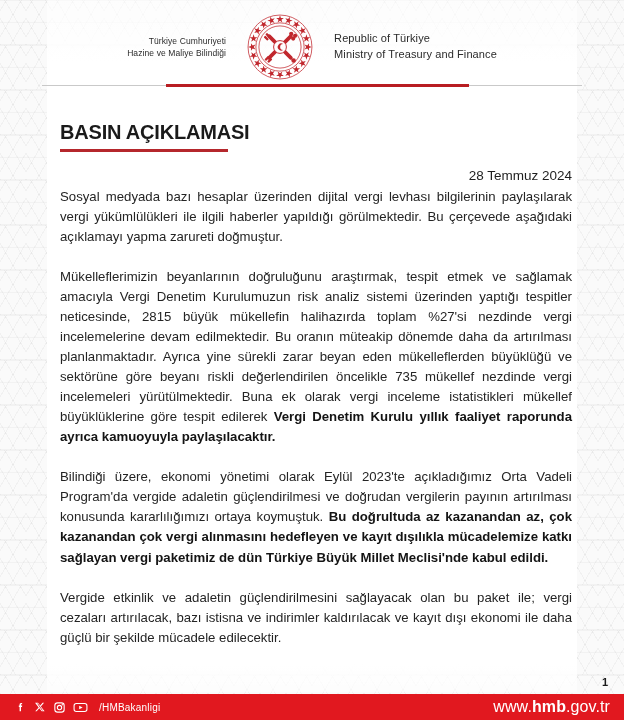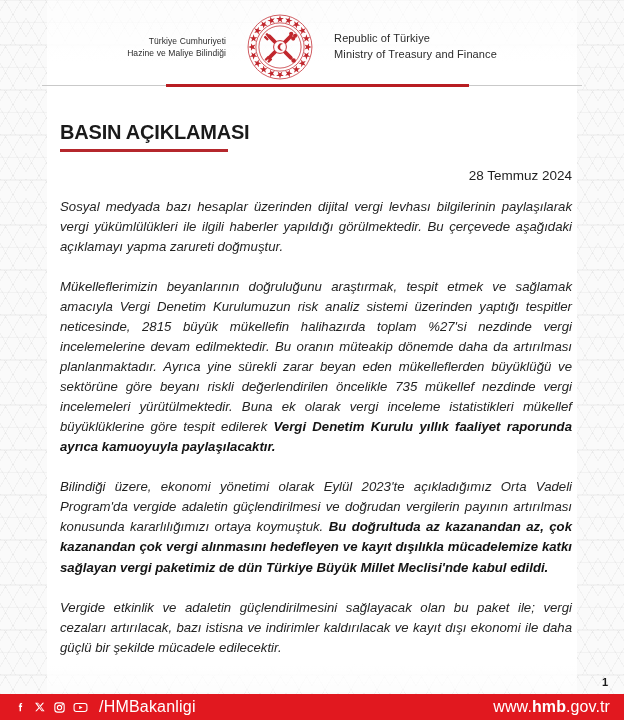--- a/index.html
+++ b/index.html
@@ -127,22 +127,21 @@
   
   .doc-date {
     margin: 16px 52px 4px 0;
     text-align: right;
     font-size: 13.5px;
     color: #1f1f1f;
   }
 
   
   .body-copy {
-    margin: 14px 52px 0 60px;
-    font-style: italic;
+    margin: 4px 52px 0 60px;
   }
   .body-copy p {
     margin: 0 0 20px 0;
     font-size: 13.2px;
     line-height: 1.52;
     color: #242424;
     text-align: justify;
     text-justify: inter-word;
     hyphens: none;
   }
@@ -176,21 +175,21 @@
     z-index: 3;
   }
   .social {
     display: flex;
     align-items: center;
     gap: 7px;
   }
   .social svg { display: block; }
   .social-handle {
     color: #ffffff;
-    font-size: 16px;
+    font-size: 10px;
     margin-left: 4px;
     letter-spacing: 0.2px;
   }
   .site-url {
     color: #ffffff;
     font-size: 16px;
     letter-spacing: 0.1px;
   }
   .site-url b { font-weight: bold; }
 </style>

